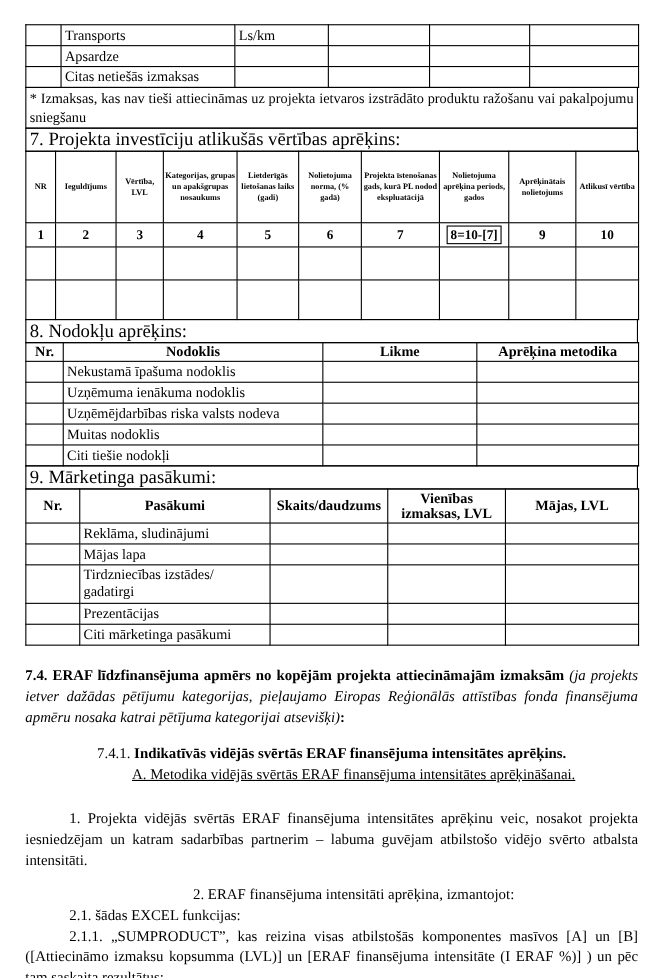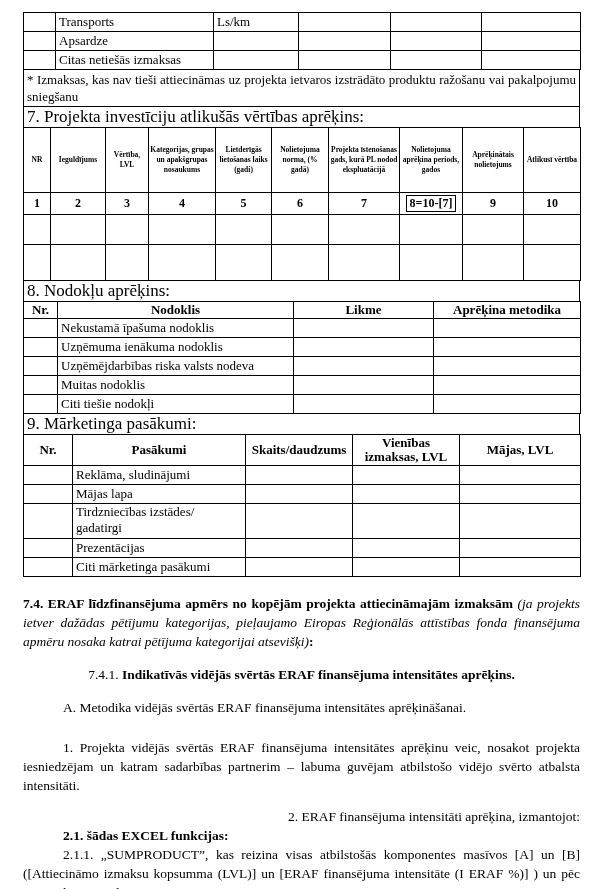--- a/index.html
+++ b/index.html
@@ -4,21 +4,21 @@
 <style>
   html,body { margin:0; padding:0; background:#ffffff; }
   .page {
     position:relative; width:600px; height:889px; background:#ffffff;
     font-family:"Liberation Serif", serif; color:#000;
     overflow:hidden;
   }
   .content { width:557px; margin-left:23px; }
 
   
-  .tblock { margin-top:12px; }
+  .tblock { margin-top:22px; }
   table { border-collapse:collapse; width:557px; table-layout:fixed; }
   td { border:1px solid #000; padding:0 3px; font-size:13px; vertical-align:middle; overflow:hidden; white-space:nowrap; }
   .stack > * { margin-top:-1px; }
   .stack > *:first-child { margin-top:0; }
 
   .t-top td { height:18px; }
 
   .note-row {
     border:1px solid #000; font-size:13px; line-height:17px;
     padding:1px 3px; text-align:justify;
@@ -46,24 +46,24 @@
   .t9 td { height:18px; white-space:normal; line-height:16px; }
   .t9 td.tall { height:34px; vertical-align:top; }
 
   
   .texts { font-size:13.5px; line-height:19px; text-align:justify; }
   .h74 { margin-top:17px; font-weight:bold; }
   .h74 .it { font-weight:normal; font-style:italic; }
   .h741 { margin-top:14px; text-align:center; }
   .h741 .b { font-weight:bold; }
   .para { text-indent:40px; }
-  .pA { margin-top:14px; text-align:left; }
+  .pA { text-align:center;text-decoration:underline; }
   .p1 { margin-top:21px; }
-  .p2 { margin-top:12px; text-align:right; }
-  .p21 { text-align:left;font-weight:bold; }
+  .p2 { margin-top:12px; text-align:center; }
+  .p21 { text-align:left; }
 </style>
 </head>
 <body>
 
 <div class="page">
   <div class="content">
 
     <div class="tblock stack">
 
       <table class="t-top">

